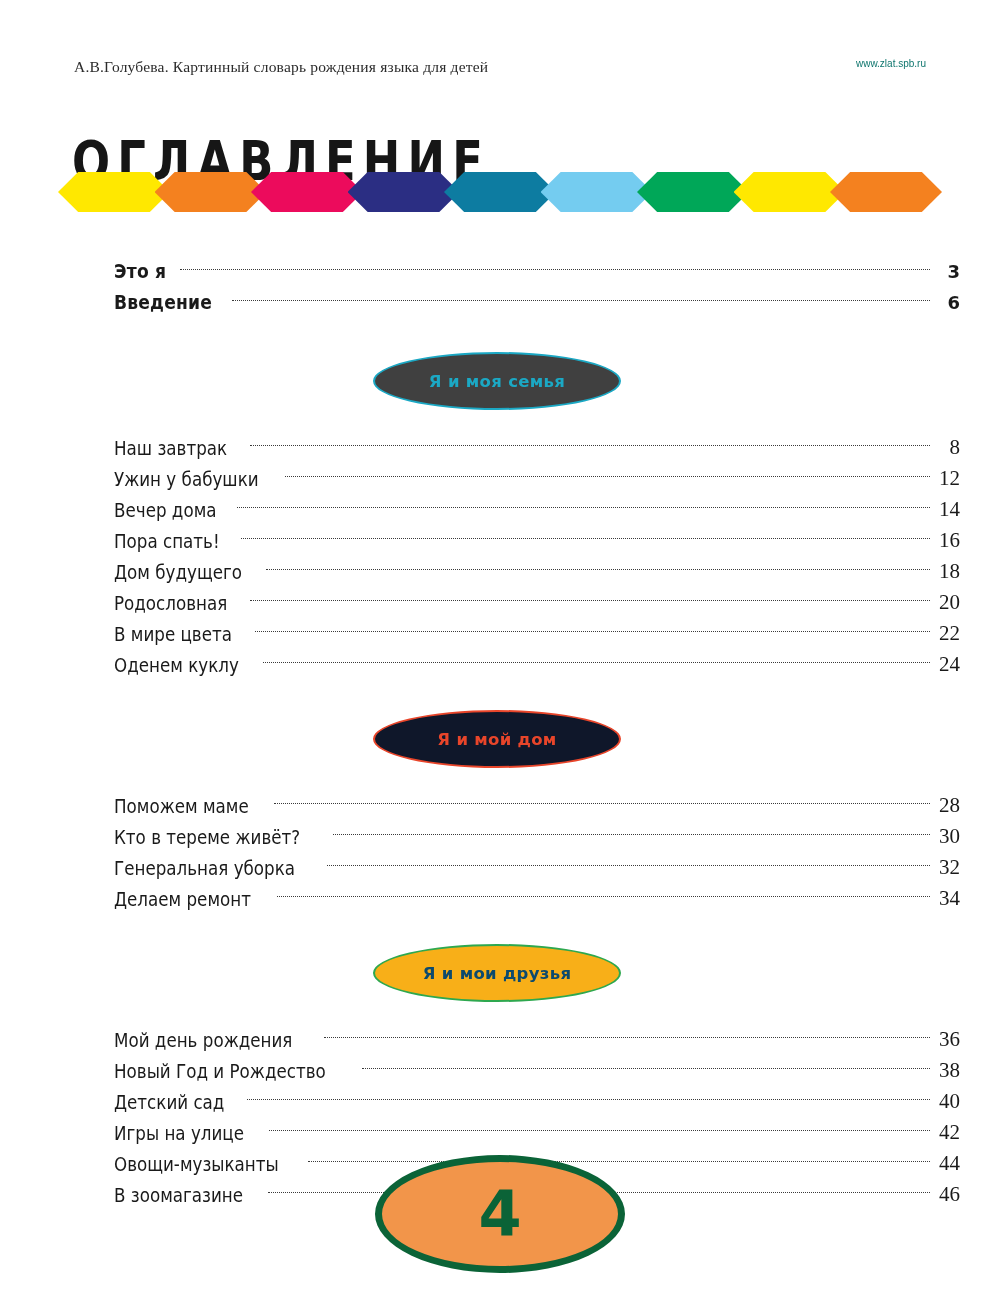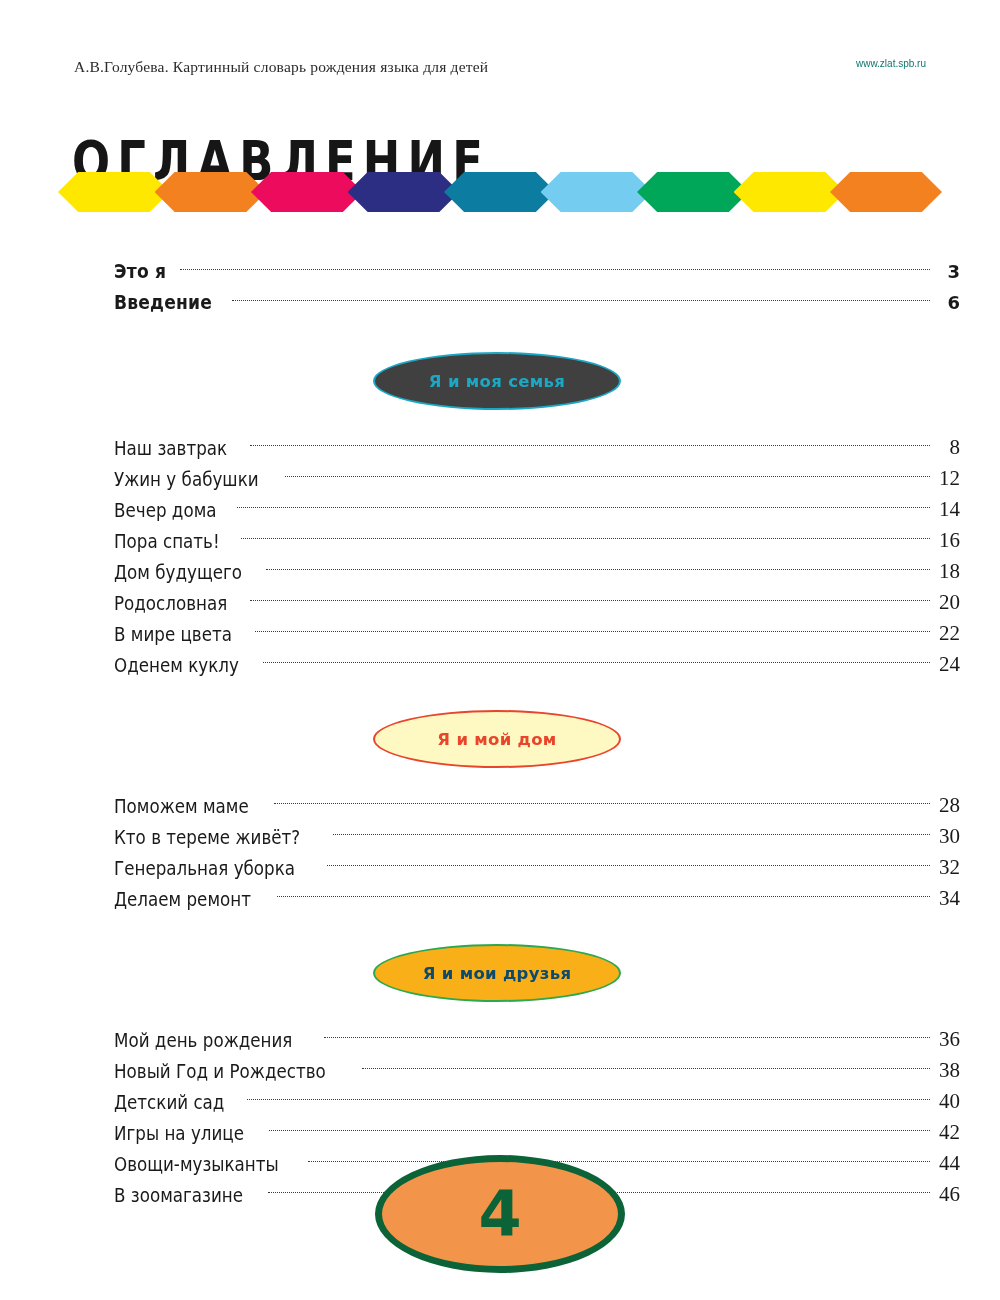--- a/index.html
+++ b/index.html
@@ -247,21 +247,21 @@
         <span class="leader"></span>
         <span class="pageno">22</span>
       </div>
       <div class="row">
         <span class="label">Оденем куклу</span>
         <span class="leader"></span>
         <span class="pageno">24</span>
       </div>
       <div style="height: 30px;"></div>
       <div class="badge-wrap">
-        <div class="badge" style="background: #fef9c3; border: 2px solid rgb(232, 69, 42); color: rgb(232, 69, 42);">Я и мой дом</div>
+        <div class="badge" style="background: #0f172a; border: 2px solid rgb(232, 69, 42); color: rgb(232, 69, 42);">Я и мой дом</div>
       </div>
       <div style="height: 22px;"></div>
       <div class="row">
         <span class="label">Поможем маме</span>
         <span class="leader"></span>
         <span class="pageno">28</span>
       </div>
       <div class="row">
         <span class="label">Кто в тереме живёт?</span>
         <span class="leader"></span>

